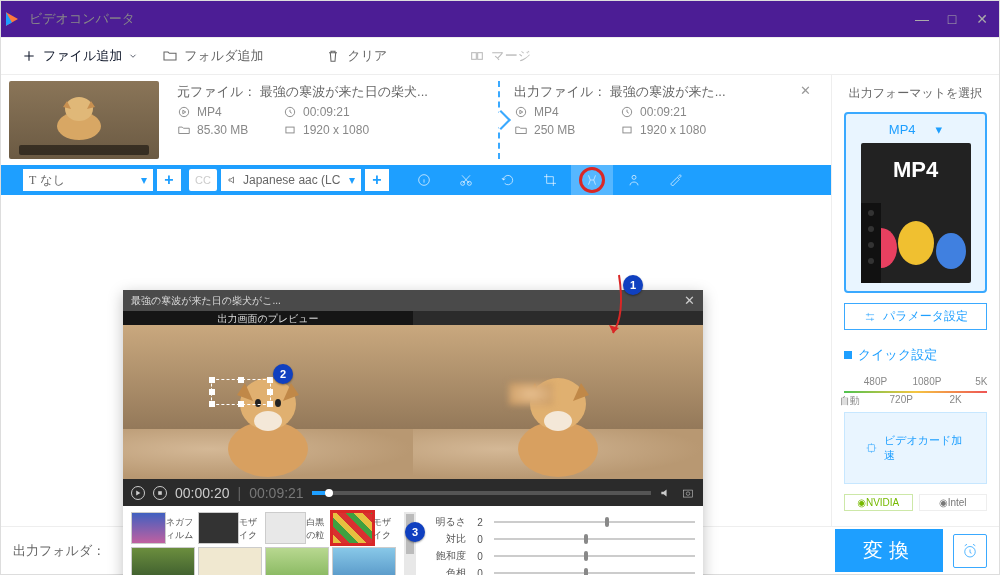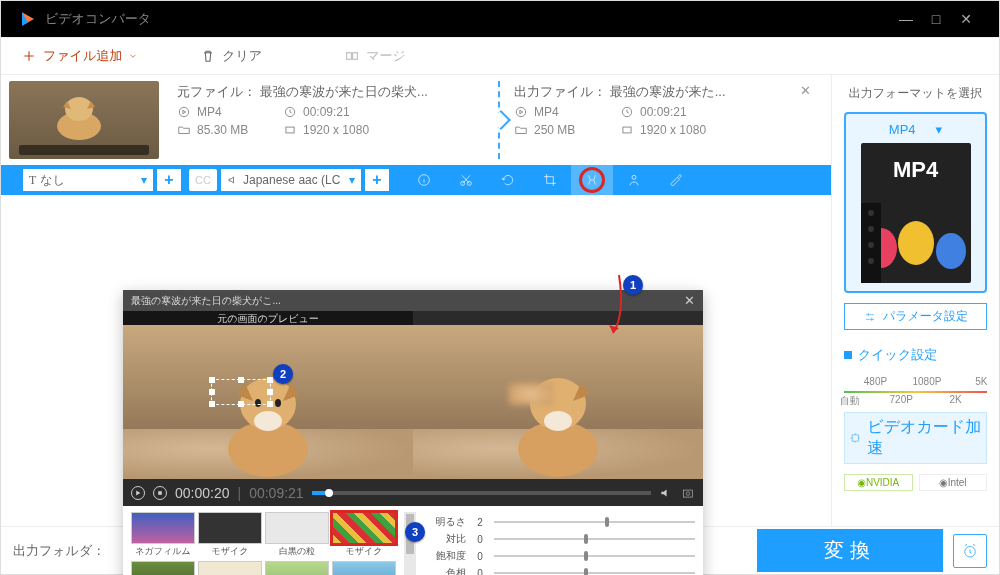--- a/index.html
+++ b/index.html
@@ -1,27 +1,27 @@
 <!DOCTYPE html>
 <html><head>
 <meta charset="utf-8">
 <style>
 * { box-sizing: border-box; margin: 0; padding: 0; font-family: "Yu Gothic UI", "Meiryo", sans-serif; }
 body { width: 1000px; height: 575px; background: #fff; overflow: hidden; font-size: 13px; color: #555; }
 
 .window { width: 1000px; height: 575px; border: 1px solid #ddd; display: flex; flex-direction: column; }
 
-.titlebar { height: 36px; display: flex; align-items: center; padding: 0 18px; background: #000000; }
+.titlebar { height: 36px; display: flex; align-items: center; padding: 0 2px; background: #4c1d95; }
 .titlebar .logo { width: 18px; height: 18px; margin-right: 8px; }
 .titlebar .title { color: #888; font-size: 13px; flex: 1; }
 .titlebar .wbtn { width: 30px; text-align: center; color: #aaa; font-size: 14px; }
 
 .toolbar-top { height: 38px; display: flex; align-items: center; padding: 0 12px; gap: 8px; border-top: 1px solid #eee; border-bottom: 1px solid #eee; }
 .tbtn { display: flex; align-items: center; gap: 6px; padding: 4px 8px; font-size: 13px; color: #666; }
-.tbtn.blue { color: #c2410c; }
+.tbtn.blue { color: #0f172a; }
 .tbtn .ic { width: 16px; height: 16px; }
 
 .fileinfo { display: flex; padding: 6px 0 6px 0; background: #fff; }
 .thumb { width: 150px; height: 78px; background: linear-gradient(#8a7558,#6b5a43); margin: 0 8px; border-radius: 2px; position: relative; overflow:hidden; }
 .thumb::after { content:""; position:absolute; bottom:4px; left:10px; right:10px; height:10px; background: rgba(0,0,0,.5); border-radius:2px;}
 .dog-thumb { position:absolute; left:40px; top:10px; width:60px; height:50px;}
 .info-col { flex: 1; padding: 2px 10px; }
 .info-sep { width: 1px; border-left: 2px dashed #3aa9ff; margin: 0 4px; position: relative;}
 .info-sep::before { content:""; position:absolute; top:50%; left:-6px; width:12px; height:12px; border-top:2px solid #3aa9ff; border-right:2px solid #3aa9ff; transform: translateY(-50%) rotate(45deg); background:#fff;}
 .info-title { font-size: 13px; color: #666; margin-bottom: 4px; white-space: nowrap; overflow: hidden; text-overflow: ellipsis; }
@@ -48,31 +48,31 @@
 .format-sel { color:#1E9FFF; font-size:13px; display:flex; align-items:center; gap:20px; margin-bottom:6px;}
 .format-thumb { width:110px; height:140px; background:#222; position:relative; border-radius:2px;}
 .format-thumb .mp4label { position:absolute; top:14px; left:0; right:0; text-align:center; color:#fff; font-weight:bold; font-size:22px;}
 .format-thumb .balloons { position:absolute; bottom:0; left:0; right:0; height:80px; }
 .param-btn { border:1px solid #3aa9ff; color:#1E9FFF; padding:4px 6px; font-size:12px; display:flex; align-items:center; gap:6px; justify-content:center;}
 .quick-title { color:#1E9FFF; font-size:13px; display:flex; align-items:center; gap:6px; margin-top:6px;}
 .quality-bar { position:relative; height:26px; margin-top:2px;}
 .quality-bar .line { position:absolute; top:15px; left:0; right:0; height:2px; background: linear-gradient(to right,#4fc24f,#f5c542,#e55); }
 .quality-bar .lbl { position:absolute; top:0; font-size:10px; color:#888; transform:translateX(-50%);}
 .quality-bar .lbl2 { position:absolute; top:18px; font-size:10px; color:#888; transform:translateX(-50%);}
-.gpu-btn { border:1px solid #c7e7ff; background:#e9f5ff; color:#1E9FFF; padding:4px; font-size:16px; display:flex; align-items:center; gap:6px; justify-content:center;}
+.gpu-btn { border:1px solid #c7e7ff; background:#e9f5ff; color:#1E9FFF; padding:20px; font-size:11px; display:flex; align-items:center; gap:6px; justify-content:center;}
 .gpu-row { display:flex; gap:6px;}
 .gpu-chip { flex:1; border:1px solid #eee; padding:2px; font-size:10px; display:flex; align-items:center; justify-content:center; color:#777;}
 .gpu-chip.nv { color:#76b900; border-color:#cde8a8;}
 
 .body-row { display:flex; flex:1; min-height:0;}
 .main-col { flex:1; display:flex; flex-direction:column; position:relative;}
 
 .bottom-bar { height: 48px; border-top:1px solid #eee; display:flex; align-items:center; padding:0 12px; gap:10px;}
 .out-label { font-size:13px; color:#666;}
-.convert-btn { margin-left:auto; background:#1E9FFF; color:#fff; font-size:20px; padding: 8px 67px; letter-spacing:6px;}
+.convert-btn { margin-left:auto; background:#1E9FFF; color:#fff; font-size:20px; padding: 8px 28px; letter-spacing:6px;}
 .alarm { border:1px solid #3aa9ff; color:#1E9FFF; width:34px; height:34px; display:flex; align-items:center; justify-content:center; border-radius:2px;}
 
 
 .dialog { position:absolute; left:122px; top:215px; width:580px; background:#fff; box-shadow:0 4px 14px rgba(0,0,0,.25); font-size:11px;}
 .dlg-title { background:#4a4a4a; color:#ddd; font-size:10px; padding:3px 8px; display:flex; align-items:center;}
 .dlg-title .x { margin-left:auto; color:#ccc; font-size:13px;}
 .dlg-previews { display:flex; background:#2b2b2b; color:#ccc;}
 .prev { flex:1; position:relative; height:168px;}
 .prev-label { position:absolute; top:0; left:0; right:0; text-align:center; font-size:10px; background:rgba(0,0,0,.5); padding:1px 0; color:#ddd;}
 .prev-img { position:absolute; inset:14px 0 0 0; background: linear-gradient(#c9a87e,#7a6248);}
@@ -87,21 +87,21 @@
 
 .play-controls { background:#2b2b2b; color:#ccc; height:27px; display:flex; align-items:center; gap:8px; padding:0 8px; font-size:14px;}
 .play-controls .pb { width:14px; height:14px; border:1px solid #ccc; border-radius:50%; display:flex; align-items:center; justify-content:center;}
 .play-controls .pb svg { width:6px; height:6px; fill:#ccc;}
 .seek { flex:1; height:4px; background:#555; position:relative;}
 .seek::before { content:""; position:absolute; left:0; width:4%; top:0; bottom:0; background:#1E9FFF;}
 .seek::after { content:""; position:absolute; left:4%; top:-2px; width:8px; height:8px; background:#fff; border-radius:50%;}
 
 .effects-row { display:flex; padding:6px 8px; gap:4px; align-items:flex-start;}
 .eff-grid { display:grid; grid-template-columns: repeat(4, 64px); gap:3px;}
-.eff { display:flex; flex-direction:column; align-items:center;}
+.eff { display:flex; flex-direction:row; align-items:center;}
 .eff-img { width:64px; height:32px; background:#888; border:1px solid #ccc;}
 .eff-label { font-size:9px; color:#555; margin-top:1px;}
 .eff.selected .eff-img { outline:3px solid #d92726; outline-offset:-1px;}
 .eff .eff-img.mosaic { background: repeating-linear-gradient(45deg,#e8c040 0 6px,#d83030 6px 12px,#40a040 12px 18px);}
 .eff .eff-img.nega { background: linear-gradient(#4060c0,#c060a0);}
 .eff .eff-img.mono { background: #333;}
 .eff .eff-img.white { background: #e8e8e8;}
 .eff .eff-img.oil { background: linear-gradient(#6b8e3e,#3e5e2e);}
 .eff .eff-img.wb { background: #f0e8d0;}
 .eff .eff-img.illust { background: linear-gradient(#b8d890,#88b860);}
@@ -143,20 +143,26 @@
   <div class="toolbar-top">
     <div class="tbtn blue">
       <svg class="ic" viewBox="0 0 24 24">
           <path d="M12 5v14M5 12h14" stroke="#1E9FFF"></path>
         </svg>
       <span>ファイル追加</span>
       <svg class="ic" viewBox="0 0 24 24" style="width:10px">
           <path d="M6 9l6 6 6-6" stroke="#1E9FFF" fill="none"></path>
         </svg>
     </div>
+    <div class="tbtn">
+      <svg class="ic" viewBox="0 0 24 24">
+          <path d="M3 6h6l2 2h10v10H3z" stroke="#1E9FFF" fill="none"></path>
+        </svg>
+      <span>フォルダ追加</span>
+    </div>
     <div style="width:30px"></div>
     <div class="tbtn">
       <svg class="ic" viewBox="0 0 24 24">
           <path d="M6 7h12M9 7V5h6v2M8 7l1 13h6l1-13" stroke="#d44" fill="none"></path>
         </svg>
       <span>クリア</span>
     </div>
     <div style="width:50px"></div>
     <div class="tbtn" style="color:#bbb">
       <svg class="ic" viewBox="0 0 24 24">
@@ -303,21 +309,21 @@
           <path d="M10 62 l-4 -8 l10 3 z" fill="#d92726"></path>
         </svg>
 
       <div class="dialog">
         <div class="dlg-title">
           <span>最強の寒波が来た日の柴犬がこ...</span>
           <span class="x">✕</span>
         </div>
         <div class="dlg-previews">
           <div class="prev">
-            <div class="prev-label">元の画面のプレビュー</div>
+            <div class="prev-label">出力画面のプレビュー</div>
             <div class="prev-img">
               <div class="cushion"></div>
               <svg class="dog" viewBox="0 0 110 120">
                   <ellipse cx="55" cy="90" rx="40" ry="28" fill="#d8a060"></ellipse>
                   <ellipse cx="55" cy="45" rx="28" ry="26" fill="#e0b070"></ellipse>
                   <path d="M32 24 L40 42 L24 36 Z M78 24 L70 42 L86 36 Z" fill="#c08848"></path>
                   <ellipse cx="45" cy="44" rx="3" ry="4" fill="#222"></ellipse>
                   <ellipse cx="65" cy="44" rx="3" ry="4" fill="#222"></ellipse>
                   <ellipse cx="55" cy="56" rx="4" ry="3" fill="#222"></ellipse>
                   <ellipse cx="55" cy="62" rx="14" ry="10" fill="#f4e8d8"></ellipse>

